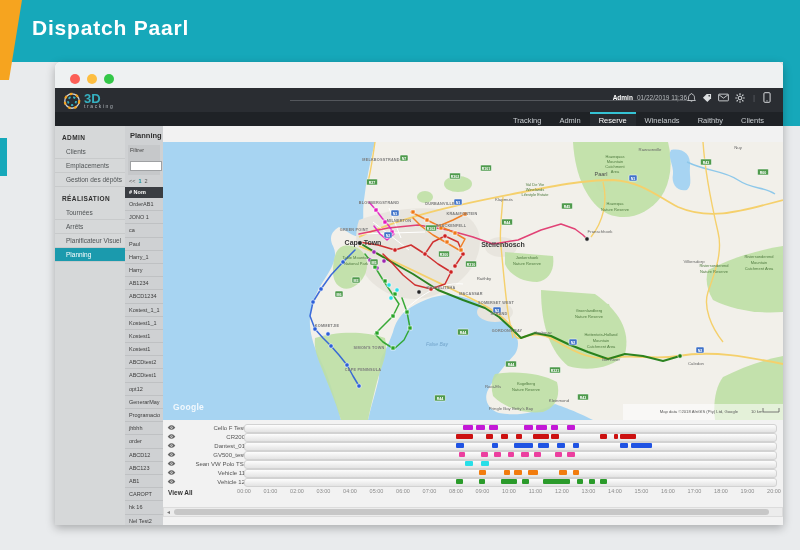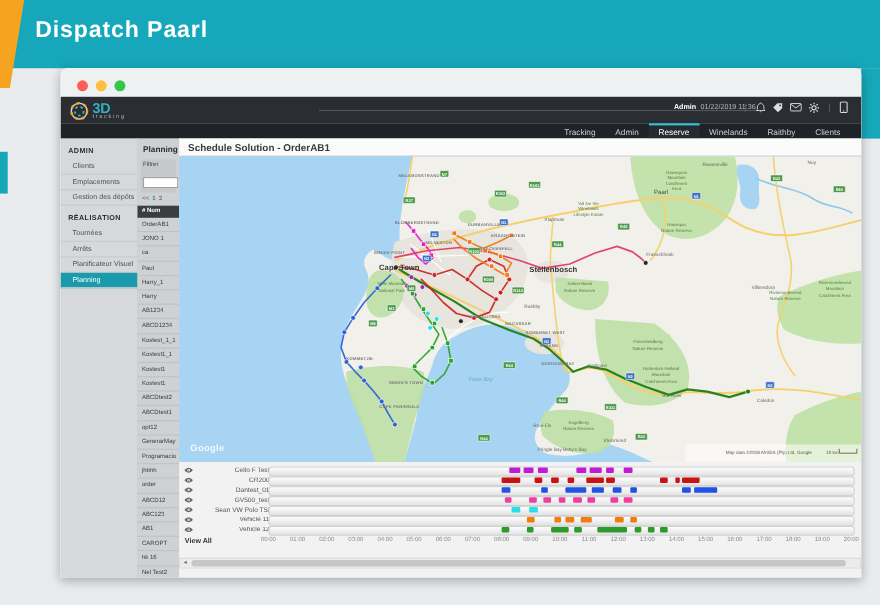--- a/index.html
+++ b/index.html
@@ -210,21 +210,20 @@
         <div class="plan-row">ABCD12</div>
         <div class="plan-row">ABC123</div>
         <div class="plan-row">AB1</div>
         <div class="plan-row">CAROPT</div>
         <div class="plan-row">hk 16</div>
         <div class="plan-row">Nel Test2</div>
       </div>
   </div>
 
   <div class="abs" id="main-bg"></div>
-  <div class="abs" id="sched-title">Schedule Solution - OrderAB1</div>
 
   <div class="abs" id="map">
     <svg width="620" height="278" viewBox="0 0 620 278">
 
       <rect x="0" y="0" width="620" height="278" fill="#a7d4f2"></rect>
 
       <path fill="#f2f0ea" d="M212,0 L620,0 L620,278 L430,278
         C410,268 400,265 392,262 C370,272 352,274 336,271 C326,268 320,258 325,248
         C330,238 340,225 352,212 C356,205 356,198 352,192 C346,182 340,176 330,170
         C318,162 308,156 295,154 C278,150 258,158 244,168 C236,174 232,182 230,190

